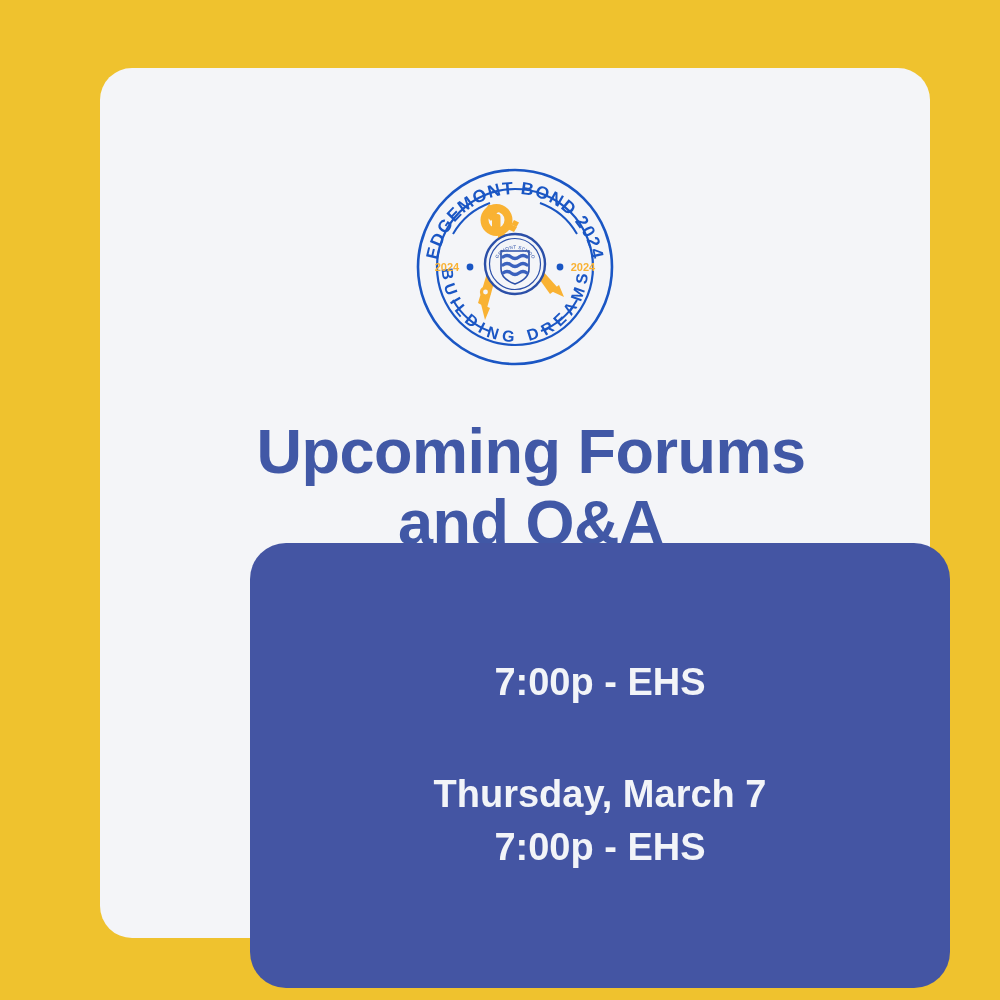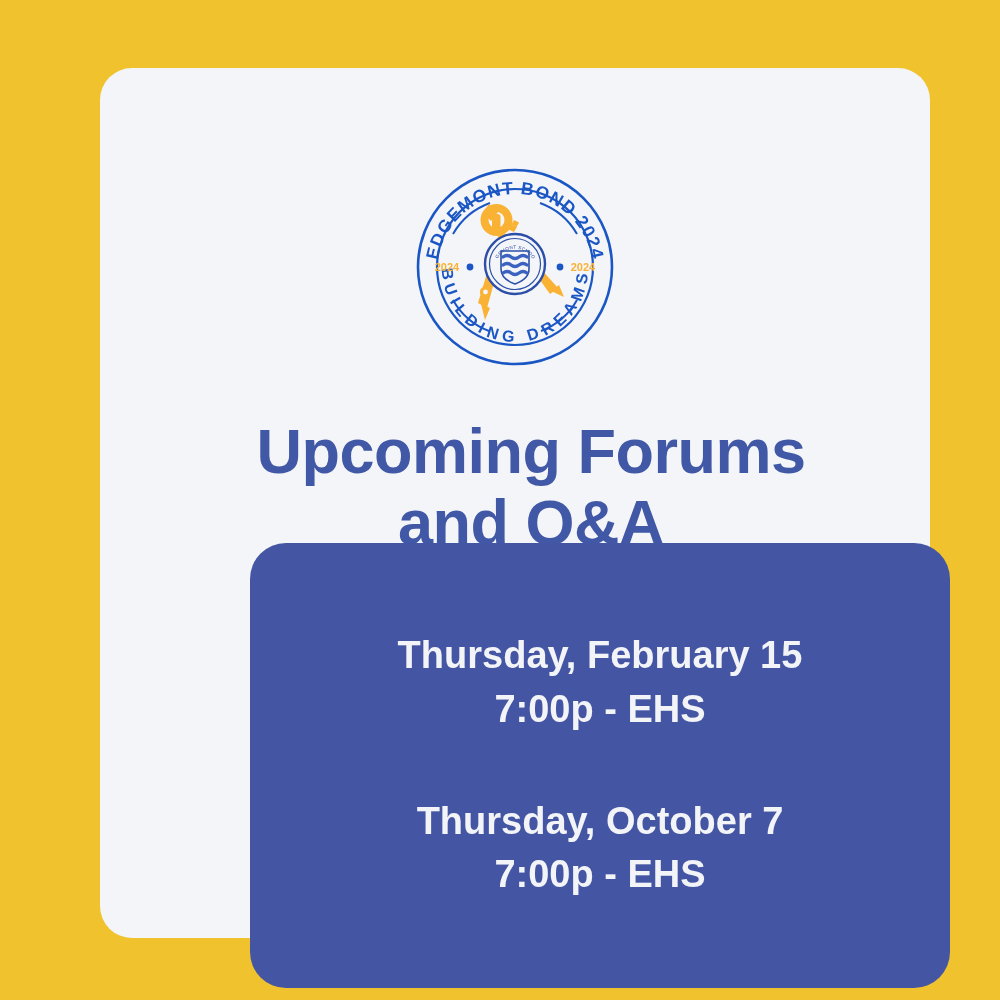--- a/index.html
+++ b/index.html
@@ -172,25 +172,24 @@
         </g>
       </svg>
     </div>
 
     <h1 class="headline">Upcoming Forums
 and Q&amp;A</h1>
 
     <div class="events-panel">
 
       <div class="event-block">
-        <span class="event-line">Thursday, February 15</span>
         <span class="event-line">7:00p - EHS</span>
       </div>
 
       <div class="event-block">
-        <span class="event-line">Thursday, October 7</span>
+        <span class="event-line">Thursday, March 7</span>
         <span class="event-line">7:00p - EHS</span>
       </div>
 
     </div>
 
   </div>
 </div>
 
 </body></html>

